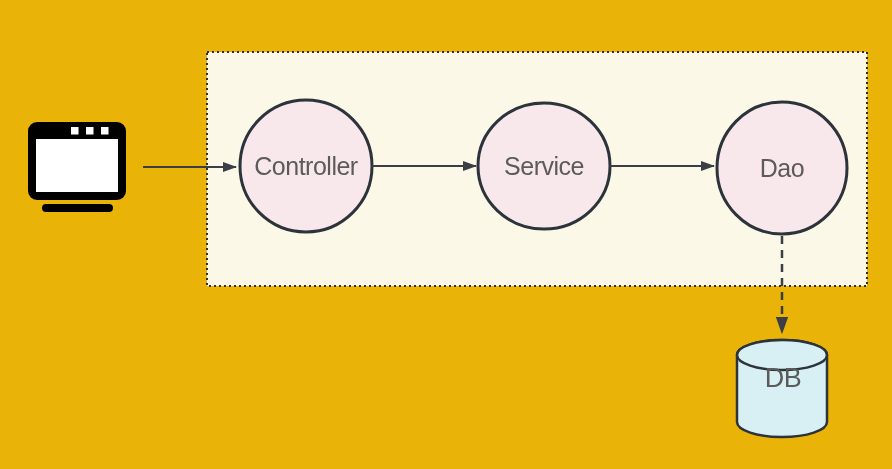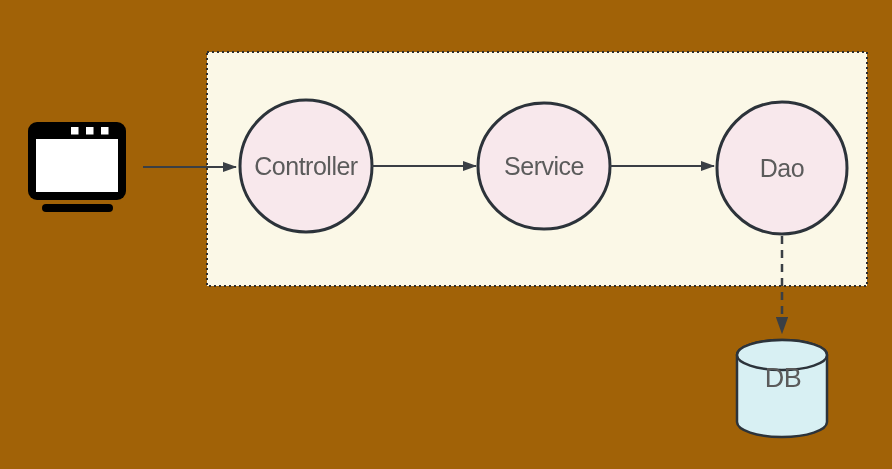--- a/index.html
+++ b/index.html
@@ -5,21 +5,21 @@
   html, body {
     margin: 0;
     padding: 0;
     background: #ffffff;
     font-family: "Liberation Sans", "DejaVu Sans", sans-serif;
   }
   .canvas {
     position: relative;
     width: 892px;
     height: 469px;
-    background: #a16207;
+    background: #eab308;
     overflow: hidden;
   }
   svg text {
     font-family: "Liberation Sans", "DejaVu Sans", sans-serif;
     letter-spacing: -0.5px;
   }
   .node-label { font-size: 25px; }
   .db-label   { font-size: 27px; }
 </style>
 </head>

